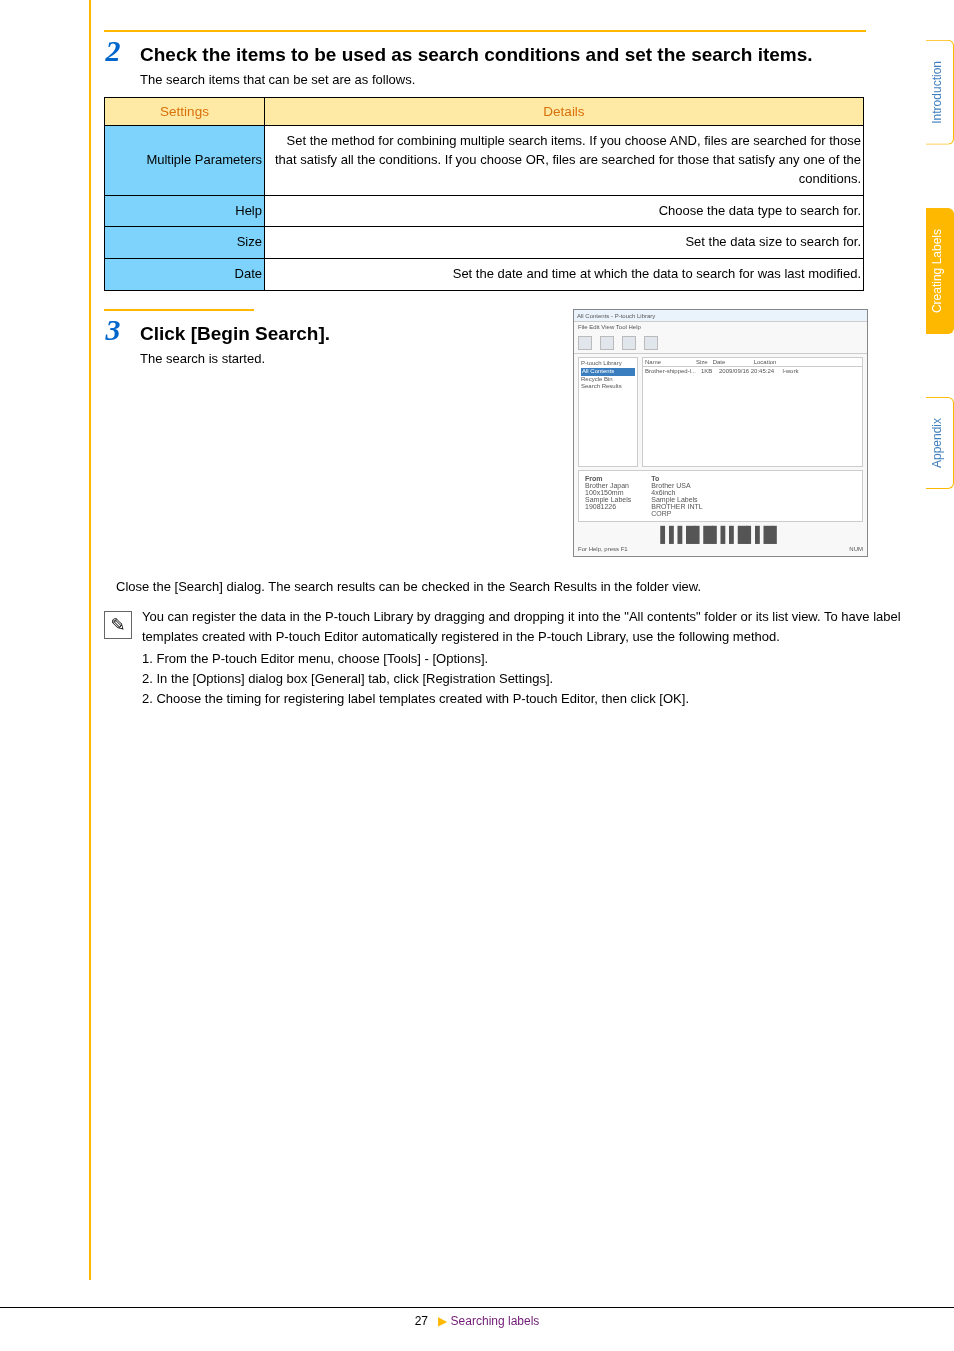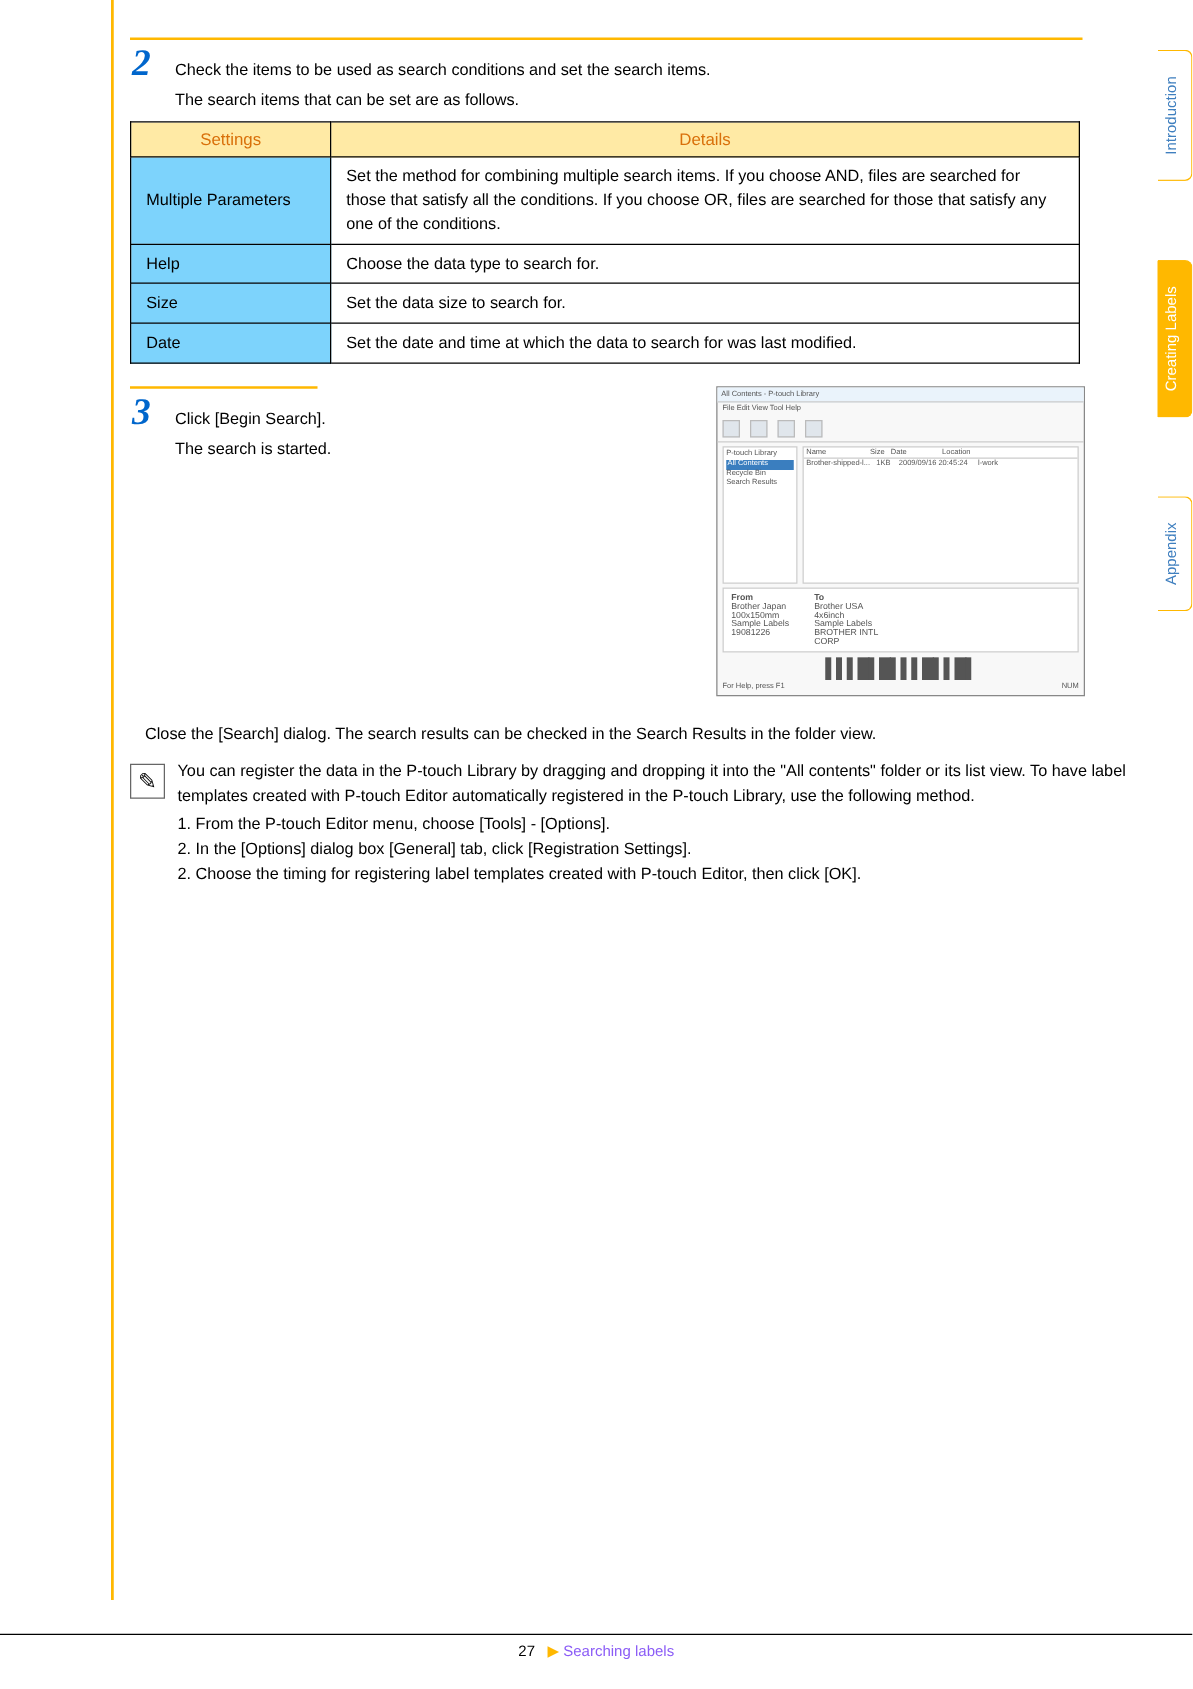--- a/index.html
+++ b/index.html
@@ -40,22 +40,22 @@
     width: 30px;
     text-align: center;
     flex-shrink: 0;
   }
   .step-rule {
     height: 2px;
     background: #ffb800;
     margin-bottom: 2px;
   }
   .step-title {
-    font-weight: normal;
-    font-size: 13px;
+    font-weight: bold;
+    font-size: 19px;
   }
   .step-sub {
     font-size: 13px;
     margin-top: 4px;
     margin-left: 42px;
   }
   table.settings {
     border-collapse: collapse;
     width: 760px;
     margin-top: 10px;
@@ -65,24 +65,25 @@
     background: #ffeaa5;
     padding: 6px 6px;
     font-weight: normal;
     color: #d9700a;
     border: 1px solid #000;
     text-align: center;
     font-size: 13.5px;
   }
   table.settings td {
     border: 1px solid #000;
-    padding: 6px 12px;
+    padding: 6px 2px;
     vertical-align: middle;
     font-size: 13px;
     line-height: 1.45;
+    text-align: right;
   }
   .th-w1 { width: 160px; }
   table.settings td.lbl { background: #7dd3fc; margin-left: 36px; }
   .step3-wrap { margin-top: 18px; display: flex; gap: 20px; }
   .step3-left { width: 320px; }
   .step3-right { width: 295px; border: 1px solid #888; background: #f8f8f8; font-size: 7px; color: #555; padding: 4px; }
   .thumb-bar { height: 12px; background: #eaf3fb; border-bottom: 1px solid #ccc; margin: -4px -4px 4px -4px; padding: 0 3px; line-height: 12px; font-size: 6px; }
   .thumb-tool { height: 22px; border-bottom: 1px solid #ccc; margin: 0 -4px 3px -4px; display:flex; align-items:center; gap:8px; padding:0 4px;}
   .ticon { width: 14px; height: 14px; background: #e0e6ec; border: 1px solid #bbb; }
   .thumb-body { display: flex; gap: 4px; height: 110px; }
@@ -96,21 +97,21 @@
   .post-text { margin-top: 20px; margin-left: 18px; font-size: 13px; line-height: 1.5; }
   .note-box { margin-top: 10px; margin-left: 6px; display: flex; gap: 10px; align-items: flex-start; width: 800px; }
   .note-icon { width: 28px; height: 28px; border: 1.5px solid #666; display: flex; align-items: center; justify-content: center; flex-shrink: 0; margin-top: 4px; }
   .pencil { font-size: 18px; }
   .note-content { font-size: 13px; line-height: 1.55; }
   .note-list { margin-top: 2px; }
   .side-tabs { position: absolute; right: 0; top: 40px; width: 28px; }
   .tab { width: 28px; border: 1px solid #ffb800; border-right: none; border-radius: 6px 0 0 6px; writing-mode: vertical-rl; transform: rotate(180deg); text-align: center; font-size: 12px; padding: 20px 4px; margin-bottom: 60px; color: #3f7fbf; }
   .tab.active { background: #ffb800; color: #fff; }
   .footer { position: absolute; bottom: 20px; left: 0; width: 100%; height: 24px; border-top: 1px solid #000; text-align: center; font-size: 12px; padding-top: 6px; }
-  .footer-link { color: #8b5cf6; text-decoration: none; }
+  .footer-link { color: #701a75; text-decoration: none; }
   .arrow { color: #ffb800; }
 </style>
 </head>
 <body>
 
 <div class="left-margin"></div>
 
 <div class="content">
 
   <div class="step-rule" style="width: 762px; margin-left:6px;"></div>

